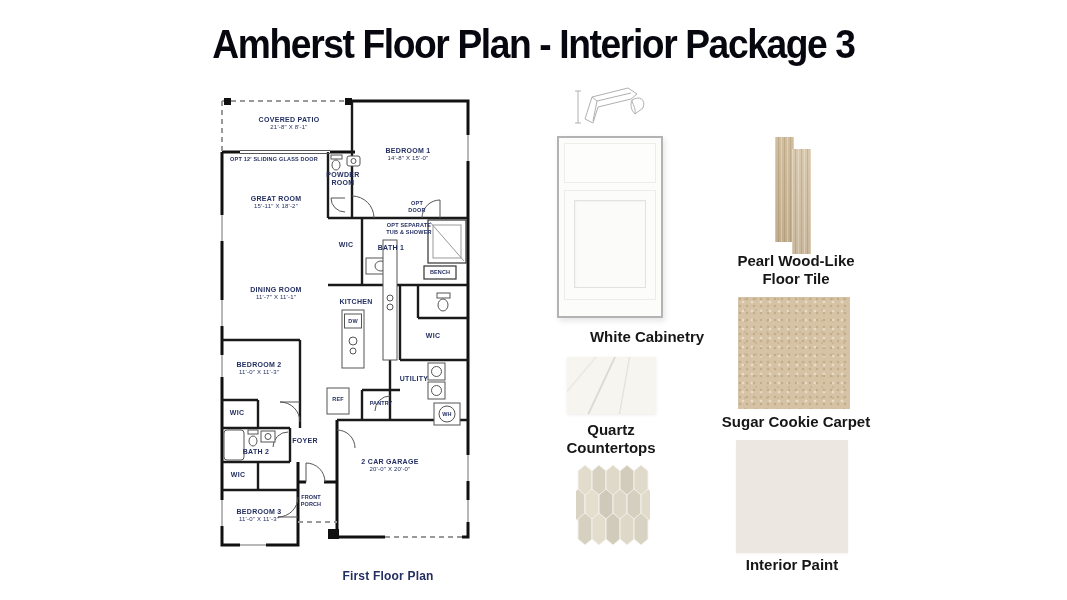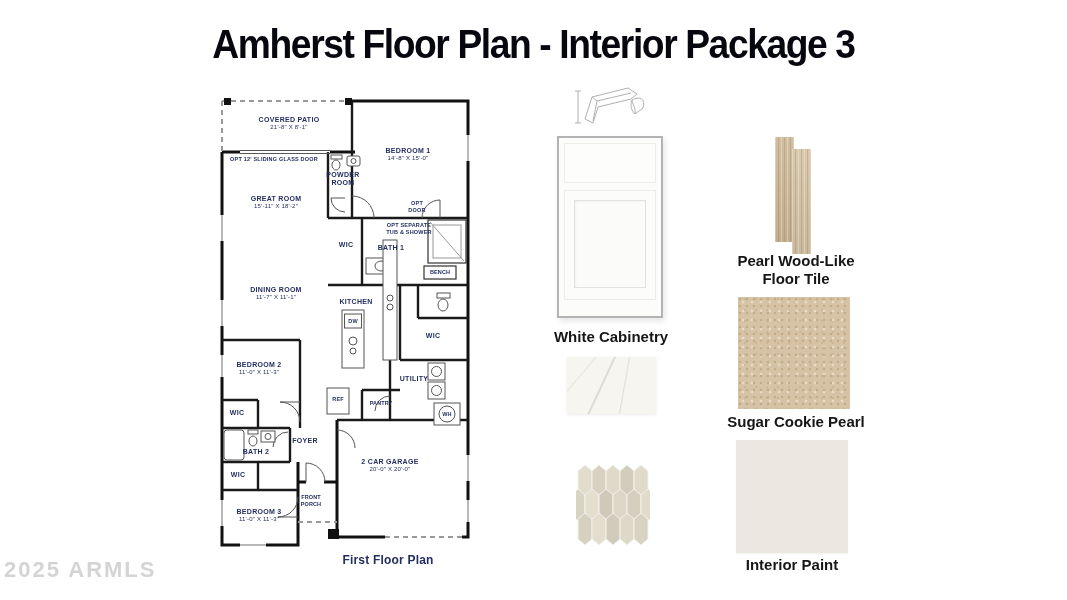--- a/index.html
+++ b/index.html
@@ -274,44 +274,45 @@
     <div class="rn">BENCH</div>
   </div>
   <div class="fp-label tiny" style="left:353px;top:321px">
     <div class="rn">DW</div>
   </div>
 
   <div class="fp-anno" style="left:274px;top:159px">OPT 12' SLIDING GLASS DOOR</div>
   <div class="fp-anno wrap" style="left:417px;top:207px;width:26px">OPT DOOR</div>
   <div class="fp-anno wrap" style="left:409px;top:229px">OPT SEPARATE TUB &amp; SHOWER</div>
 
-  <div class="fp-caption" style="left:388px;top:560px">First Floor Plan</div>
+  <div class="fp-caption" style="left:388px;top:576px">First Floor Plan</div>
 
   <svg style="position:absolute;left:570px;top:83px" width="80" height="50" viewBox="0 0 80 50">
     <g stroke="#b0b0b0" stroke-width="1" fill="none">
       <path d="M8,8 L8,40"></path>
         <path d="M5,8 L11,8"></path>
         <path d="M5,40 L11,40"></path>
       <path d="M15,36 L22,14 L58,5 L67,11 L61,16 L28,24 L23,40 Z"></path>
       <path d="M22,14 L27,18 L61,10"></path>
         <path d="M27,18 L23,38"></path>
       <path d="M62,17 C70,12 76,17 73,25 L65,31 C66,24 62,21 62,17 Z"></path>
       <path d="M65,31 C61,27 60,22 62,17"></path>
     </g>
   </svg>
 
   <div class="cab">
     <div class="cab-drawer"></div>
     <div class="cab-door">
       <div class="cab-panel"></div>
     </div>
   </div>
-  <div class="sample-label" style="left:611px;top:328px;width:180px">White Cabinetry</div>
+  <div class="sample-label" style="left:647px;top:328px;width:180px">White Cabinetry</div>
 
   <div class="quartz"></div>
+  <div class="sample-label" style="left:611px;top:421px;width:130px">Quartz Countertops</div>
 
   <svg style="position:absolute;left:576px;top:464px" width="74" height="84" viewBox="0 0 74 84">
     <defs>
         <polygon id="picket" points="7,0 14,6 14,26 7,32 0,26 0,6" stroke="#f3f1ea" stroke-width="1"></polygon>
       </defs>
     <g>
       <use href="#picket" x="2" y="1" fill="#e2dccc"></use>
         <use href="#picket" x="16" y="1" fill="#d7d1c1"></use>
         <use href="#picket" x="30" y="1" fill="#dfd9c9"></use>
         <use href="#picket" x="44" y="1" fill="#d2ccbc"></use>
@@ -330,20 +331,19 @@
     </g>
   </svg>
 
   <div style="position:absolute;left:775px;top:137px;width:38px;height:118px;">
     <div class="plank" style="left:0;top:0;"></div>
     <div class="plank p2" style="left:17px;top:12px;"></div>
   </div>
   <div class="sample-label" style="left:796px;top:252px;width:150px">Pearl Wood-Like Floor Tile</div>
 
   <div class="carpet"></div>
-  <div class="sample-label" style="left:796px;top:413px;width:200px">Sugar Cookie Pearl</div>
+  <div class="sample-label" style="left:796px;top:413px;width:200px">Sugar Cookie Carpet</div>
 
   <div class="paint"></div>
   <div class="sample-label" style="left:792px;top:556px;width:200px">Interior Paint</div>
 
-  <div class="watermark">2025 ARMLS</div>
 
 </div>
 
 </body></html>

